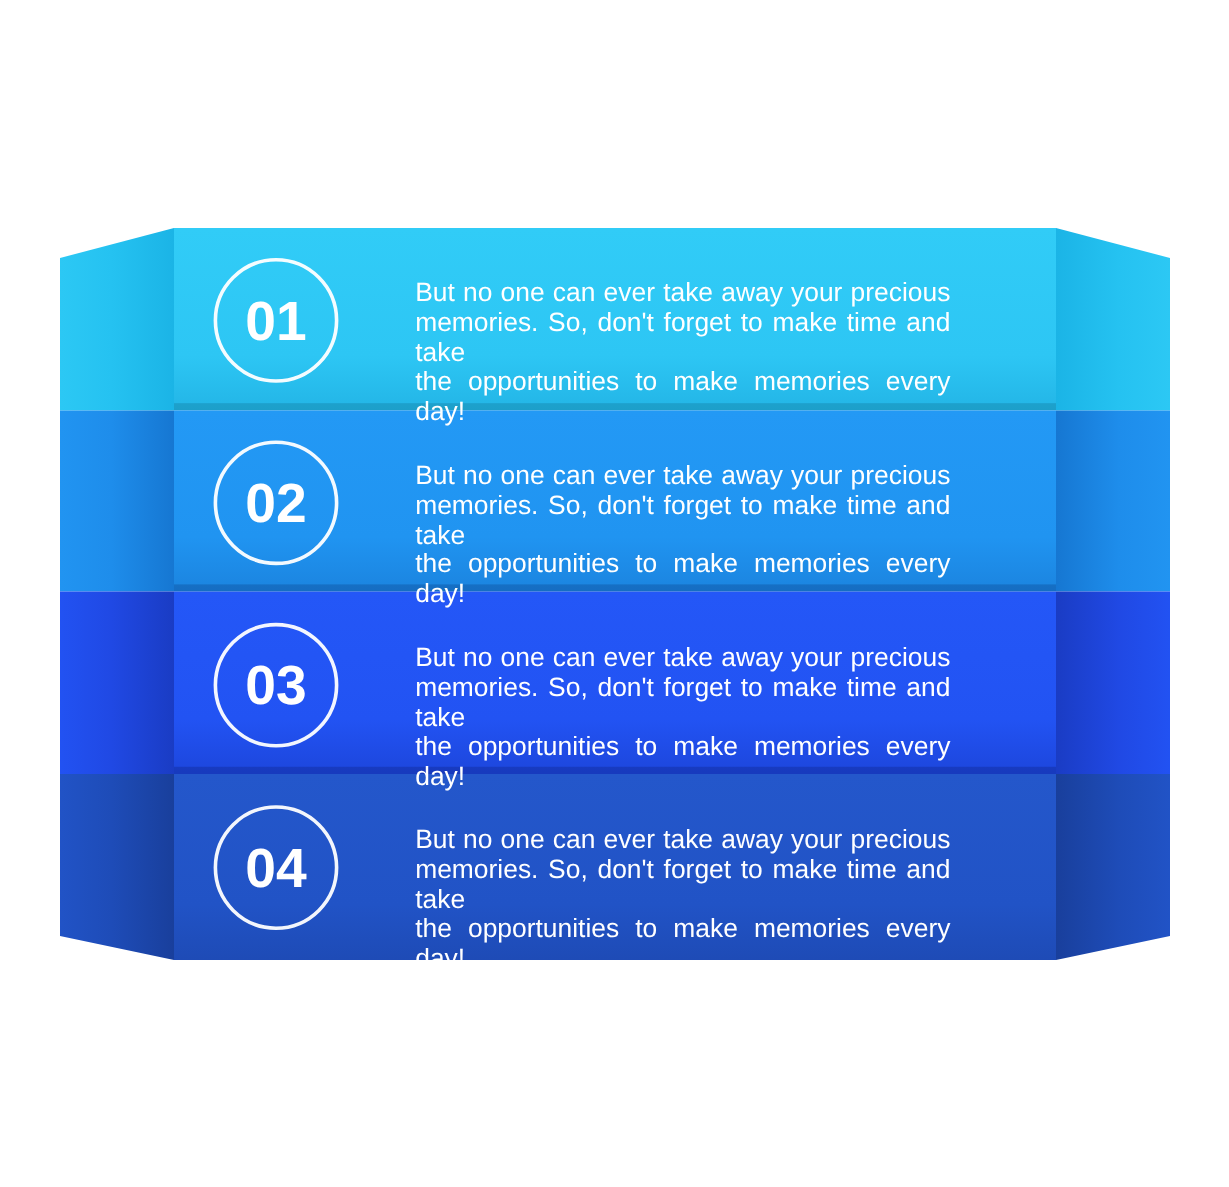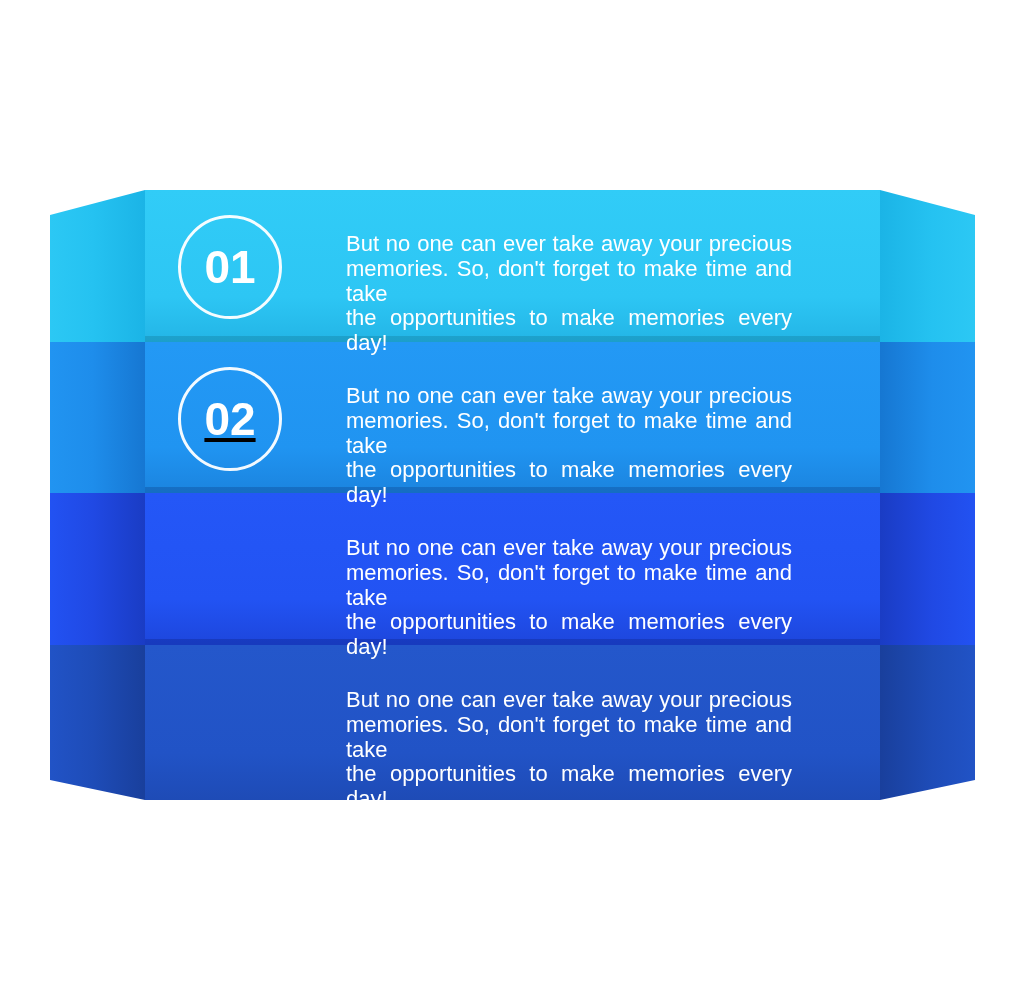--- a/index.html
+++ b/index.html
@@ -171,39 +171,45 @@
         <span>01</span>
       </div>
       <div class="band-text" style="left:346px;top:42px;">
         <span class="ln j">But no one can ever take away your precious</span>
         <span class="ln j">memories. So, don't forget to make time and take</span>
         <span class="ln">the opportunities to make memories every day!</span>
       </div>
     </div>
 
     <div class="band-row" style="left:0;top:342px;width:1024px;height:151px;">
-      <div class="num-badge" style="left:178px;top:25px;text-decoration:underline;">
+      <div class="num-badge" style="left:178px;top:25px;">
         <span>02</span>
       </div>
       <div class="band-text" style="left:346px;top:42px;">
         <span class="ln j">But no one can ever take away your precious</span>
         <span class="ln j">memories. So, don't forget to make time and take</span>
         <span class="ln">the opportunities to make memories every day!</span>
       </div>
     </div>
 
     <div class="band-row" style="left:0;top:493px;width:1024px;height:152px;">
+      <div class="num-badge" style="left:178px;top:26px;">
+        <span>03</span>
+      </div>
       <div class="band-text" style="left:346px;top:43px;">
         <span class="ln j">But no one can ever take away your precious</span>
         <span class="ln j">memories. So, don't forget to make time and take</span>
         <span class="ln">the opportunities to make memories every day!</span>
       </div>
     </div>
 
     <div class="band-row" style="left:0;top:645px;width:1024px;height:155px;">
+      <div class="num-badge" style="left:178px;top:26px;">
+        <span>04</span>
+      </div>
       <div class="band-text" style="left:346px;top:43px;">
         <span class="ln j">But no one can ever take away your precious</span>
         <span class="ln j">memories. So, don't forget to make time and take</span>
         <span class="ln">the opportunities to make memories every day!</span>
       </div>
     </div>
 
   </div>
 
   <div id="footer">

